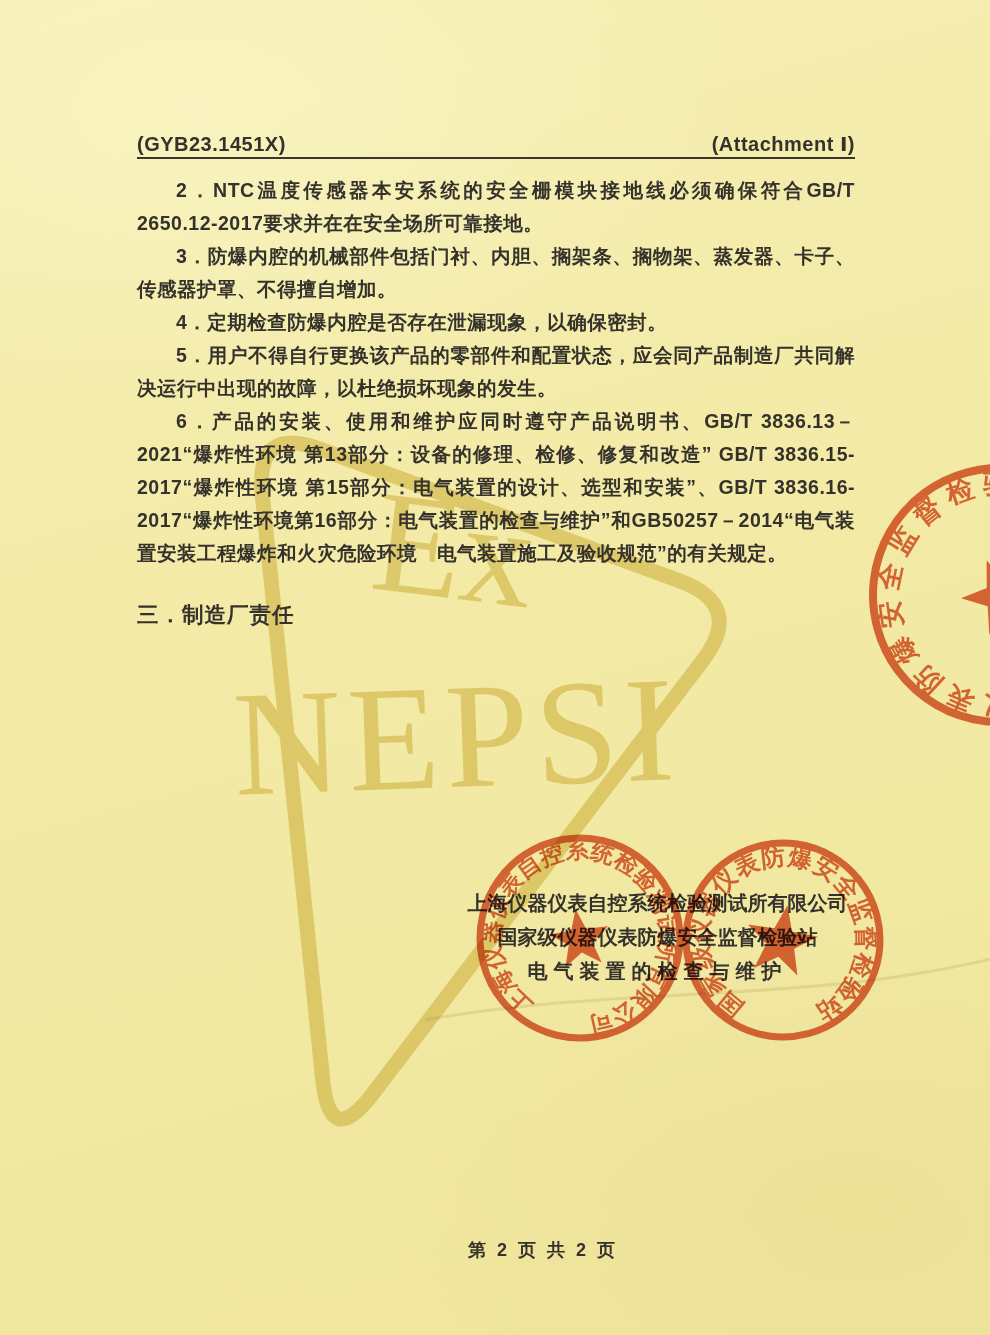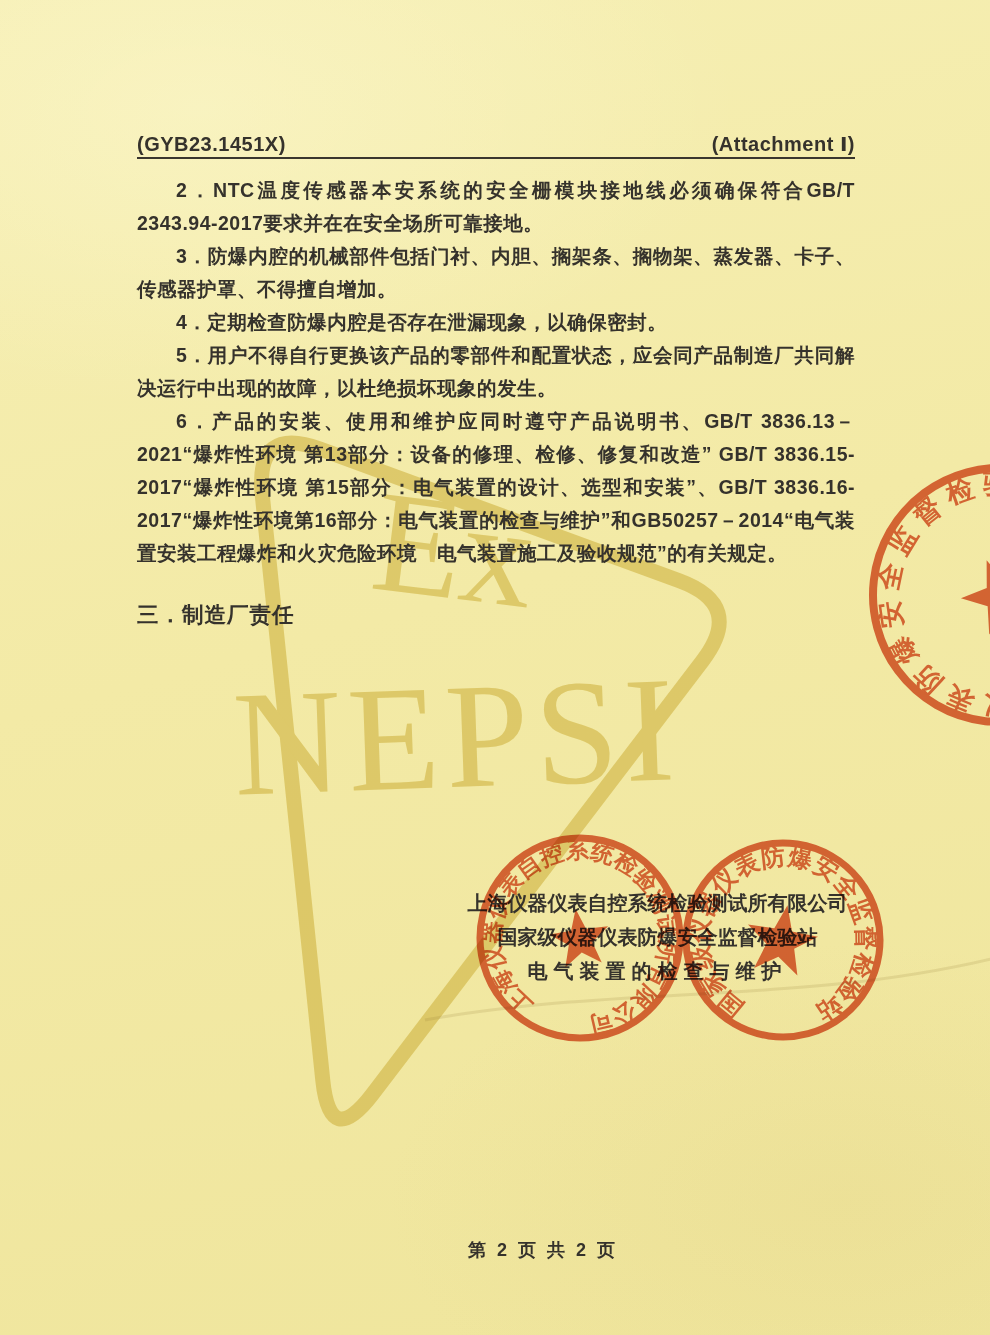--- a/index.html
+++ b/index.html
@@ -61,21 +61,21 @@
     <path d="M 425,1020 C 620,985 800,1005 995,958" fill="none" stroke="rgba(140,120,50,.16)" stroke-width="3"></path>
   </svg>
 
   <div class="content">
     <div class="header">
       <span>(GYB23.1451X)</span>
       <span>(Attachment Ⅰ)</span>
     </div>
 
     <div class="bodytext">
-      <p>2．NTC温度传感器本安系统的安全栅模块接地线必须确保符合GB/T 2343.94-2017要求并在在安全场所可靠接地。</p>
+      <p>2．NTC温度传感器本安系统的安全栅模块接地线必须确保符合GB/T 2650.12-2017要求并在在安全场所可靠接地。</p>
       <p>3．防爆内腔的机械部件包括门衬、内胆、搁架条、搁物架、蒸发器、卡子、传感器护罩、不得擅自增加。</p>
       <p>4．定期检查防爆内腔是否存在泄漏现象，以确保密封。</p>
       <p>5．用户不得自行更换该产品的零部件和配置状态，应会同产品制造厂共同解决运行中出现的故障，以杜绝损坏现象的发生。</p>
       <p>6．产品的安装、使用和维护应同时遵守产品说明书、GB/T 3836.13－2021“爆炸性环境 第13部分：设备的修理、检修、修复和改造” GB/T 3836.15-2017“爆炸性环境 第15部分：电气装置的设计、选型和安装”、GB/T 3836.16-2017“爆炸性环境第16部分：电气装置的检查与维护”和GB50257－2014“电气装置安装工程爆炸和火灾危险环境　电气装置施工及验收规范”的有关规定。</p>
 
       <div class="section-title">三．制造厂责任</div>
 
     </div>
   </div>
 

